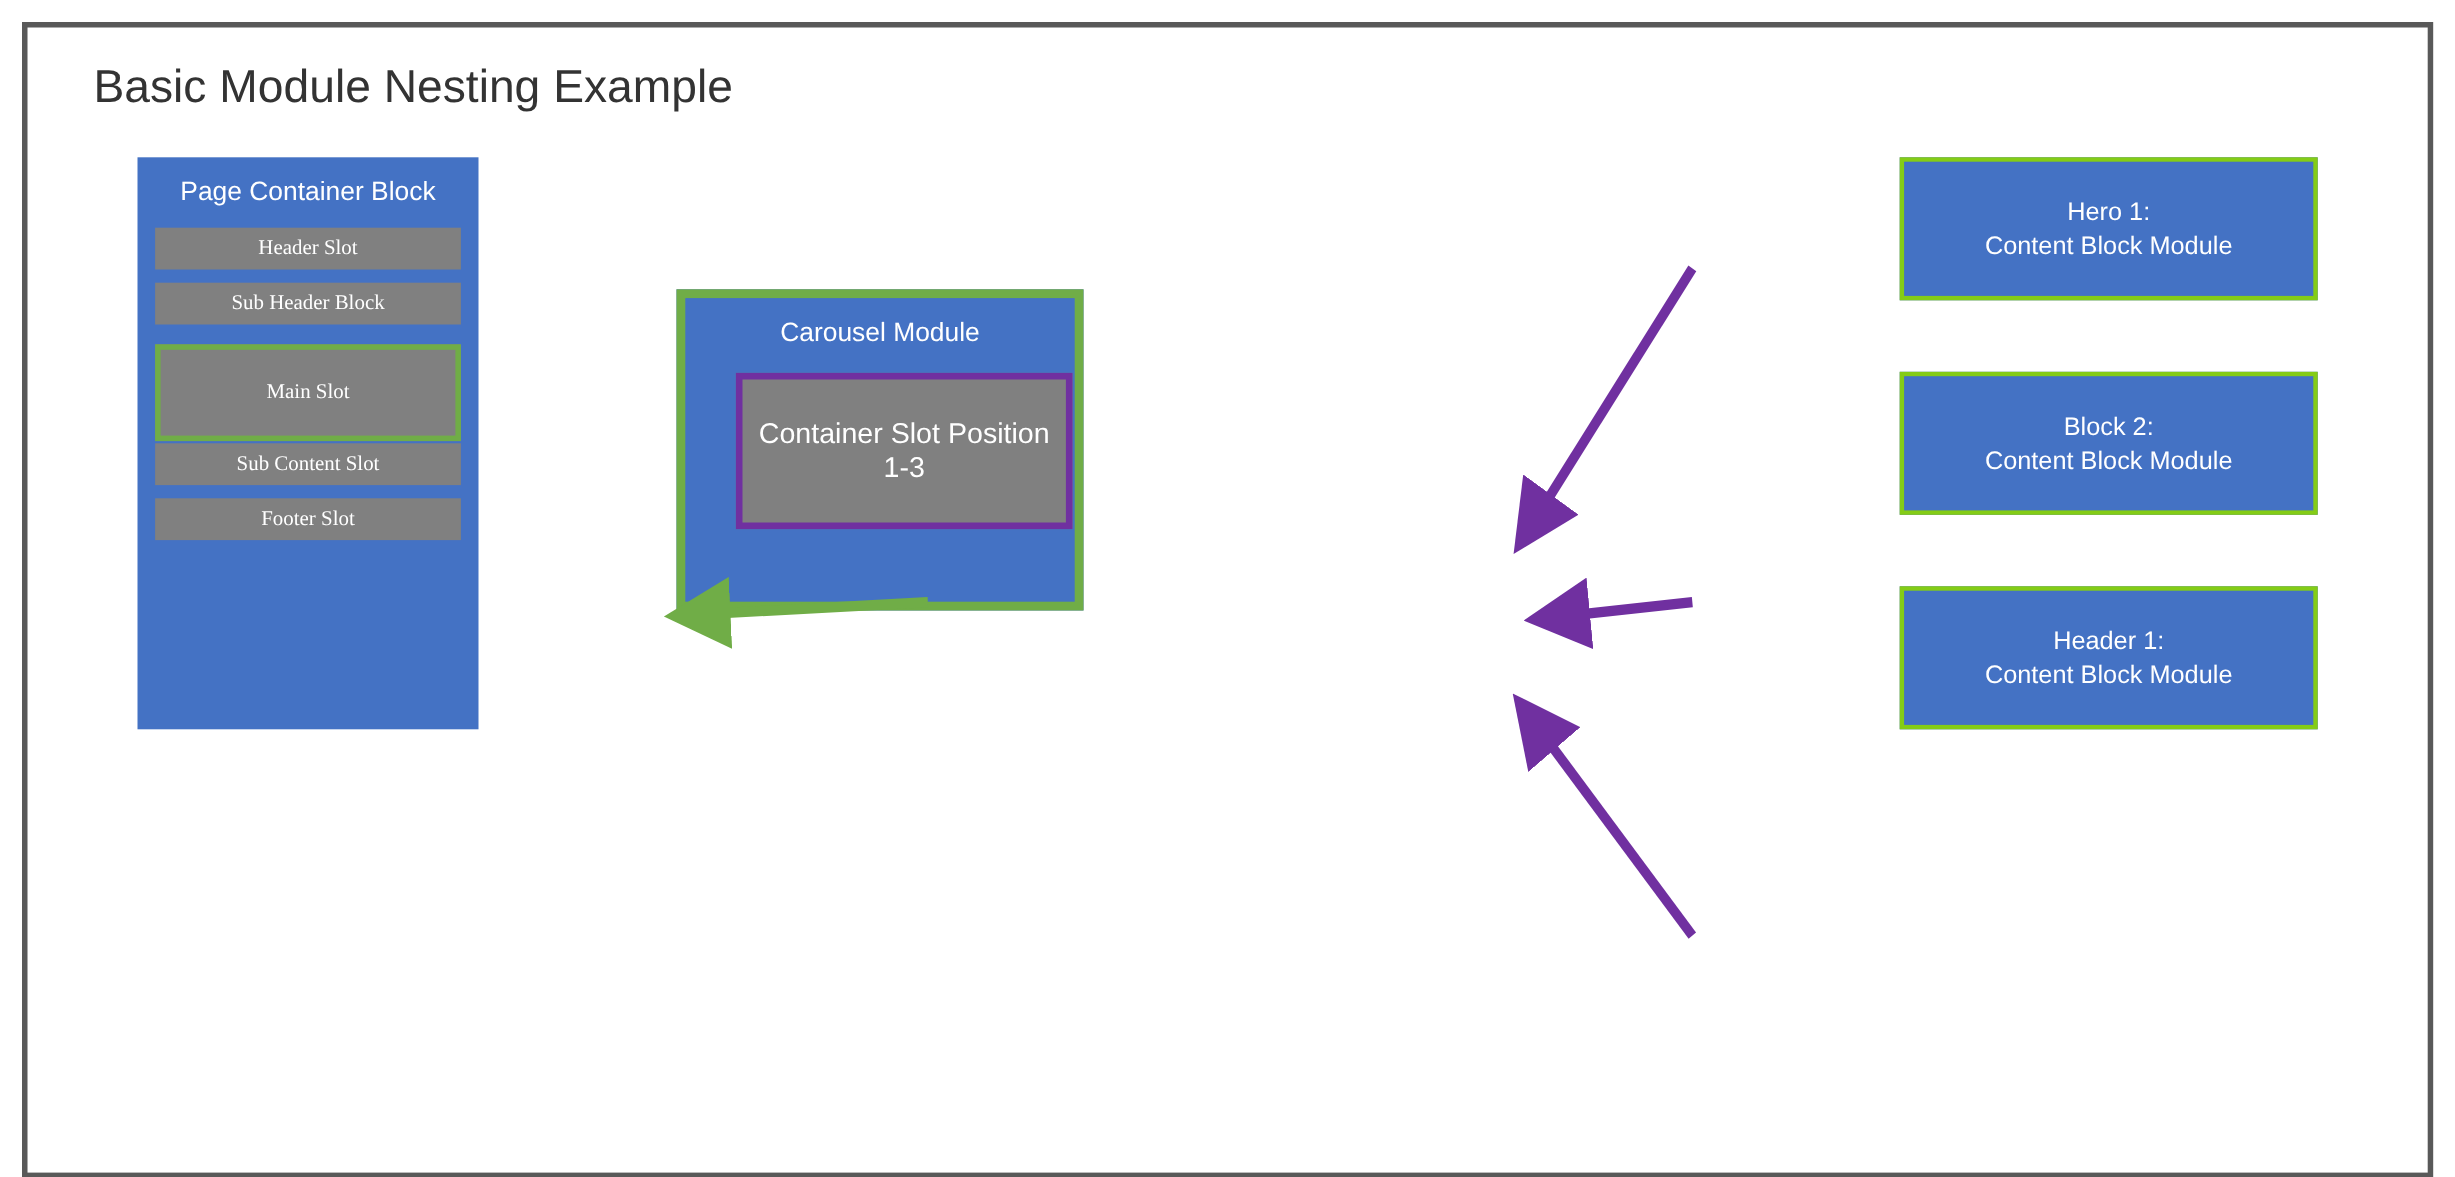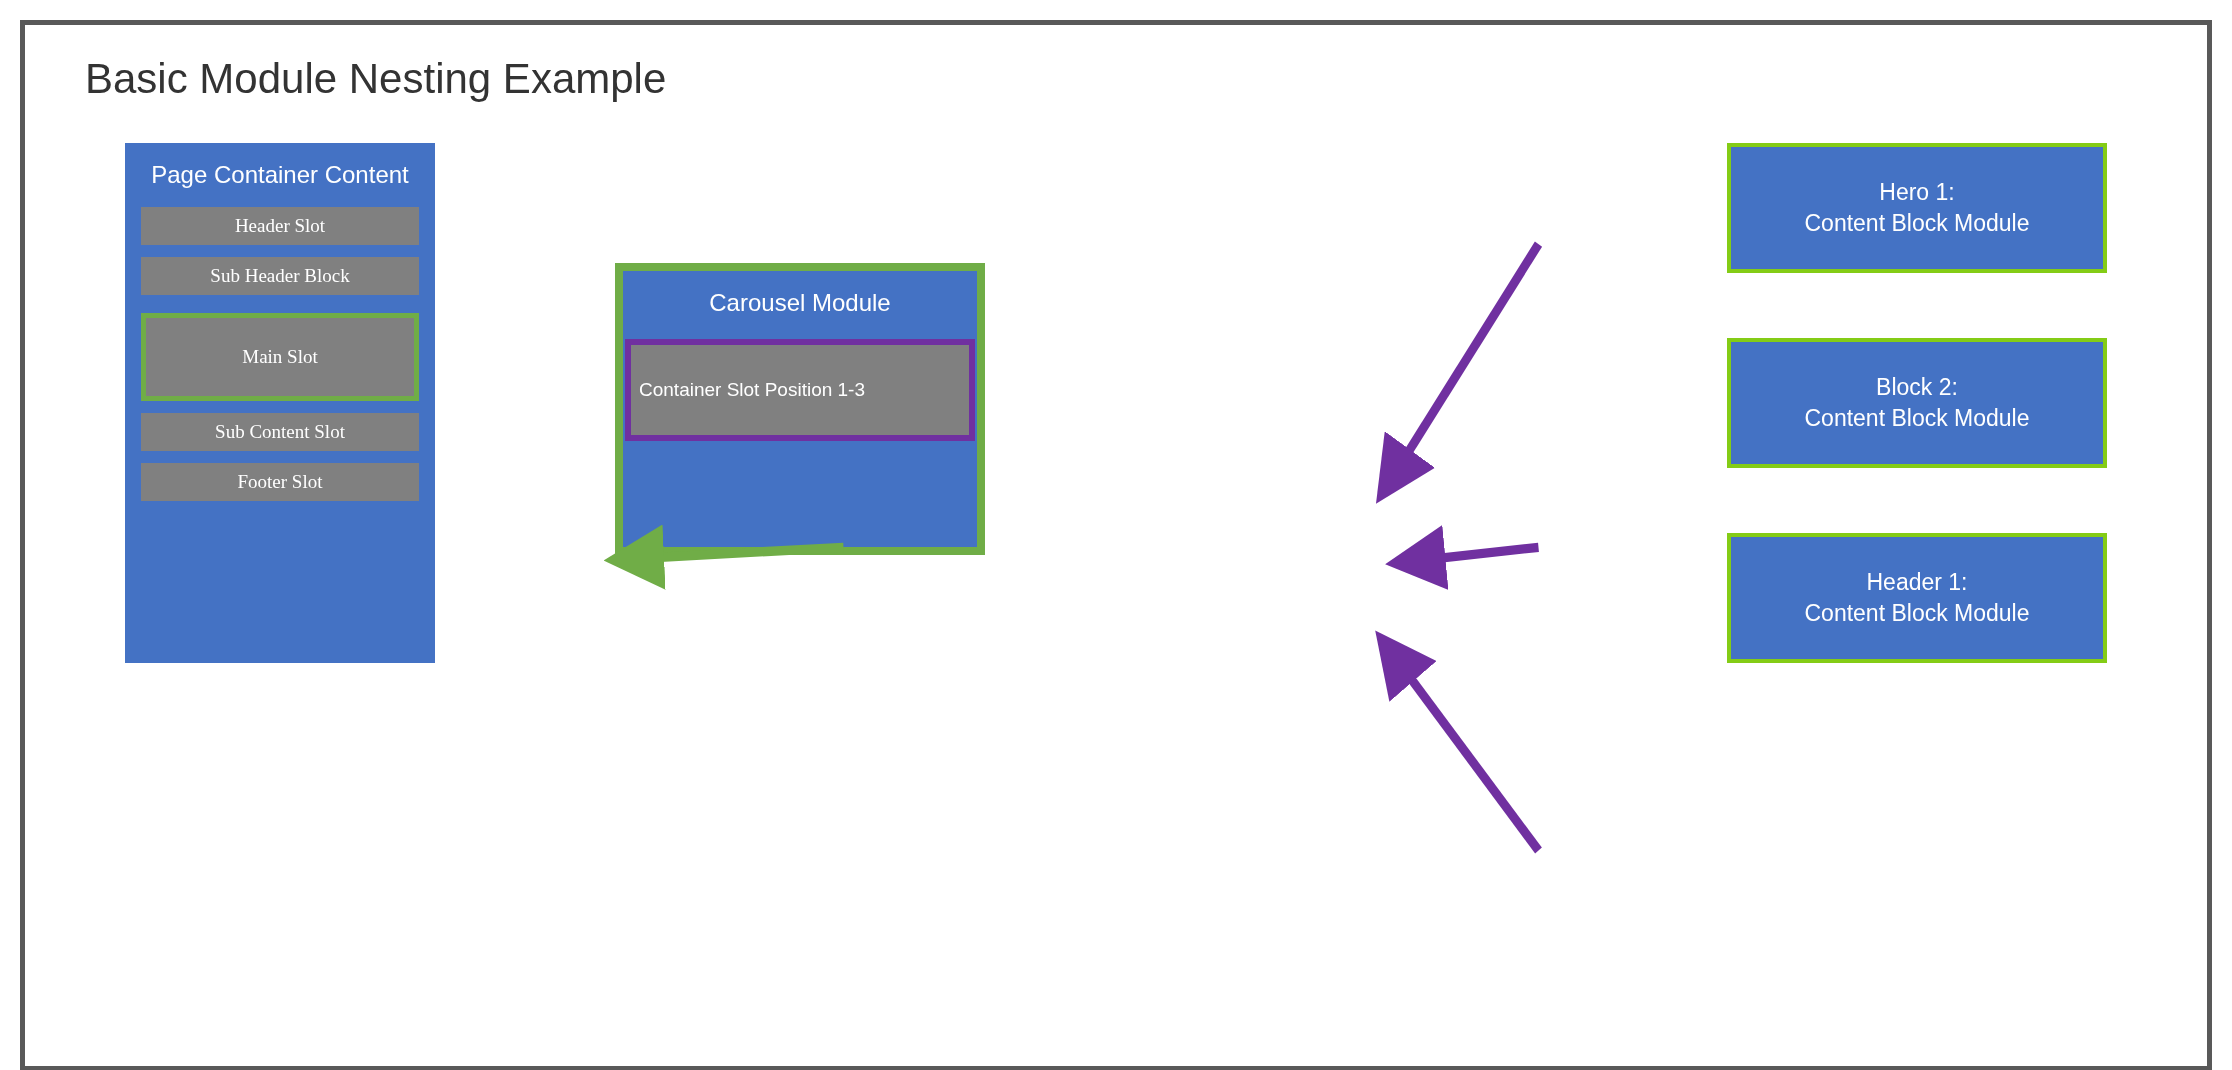--- a/index.html
+++ b/index.html
@@ -54,21 +54,21 @@
     font-size: 19px;
     font-weight: 300;
     padding: 8px 0;
     margin-bottom: 12px;
     font-family: Liberation Serif, serif;
   }
   .slot.main {
     border: 5px solid #70AD47;
     padding: 28px 0;
     margin-top: 6px;
-    margin-bottom: 12px;
+    margin-bottom: 2px;
   }
 
   
   .carousel-wrap {
     position: absolute;
     left: 530px;
     top: 120px;
     width: 370px;
     height: 292px;
     border: 8px solid #70AD47;
@@ -79,24 +79,25 @@
     color: #fff;
     font-size: 24px;
     font-weight: 300;
     text-align: center;
     margin-bottom: 22px;
   }
   .carousel-slot {
     border: 6px solid #7030A0;
     background: #808080;
     color: #fff;
-    text-align: left;
-    font-size: 19px;
+    text-align: center;
+    font-size: 26px;
     font-weight: 300;
     padding: 34px 8px;
+    margin-left: 44px;
   }
 
   
   .content-block {
     position: absolute;
     right: 40px;
     width: 380px;
     height: 130px;
     border: 4px solid #84cc16;
     background: #4472C4;
@@ -124,21 +125,21 @@
 </style>
 </head>
 <body>
 
 <div class="frame">
   <h1 class="title">Basic Module Nesting Example</h1>
 
   <div class="canvas">
 
     <div class="page-container">
-      <div class="module-title">Page Container Content</div>
+      <div class="module-title">Page Container Block</div>
       <div class="slot">Header Slot</div>
       <div class="slot">Sub Header Block</div>
       <div class="slot main">Main Slot</div>
       <div class="slot">Sub Content Slot</div>
       <div class="slot">Footer Slot</div>
     </div>
 
     <div class="carousel-wrap">
       <div class="carousel-title">Carousel Module</div>
       <div class="carousel-slot">Container Slot Position 1-3</div>

